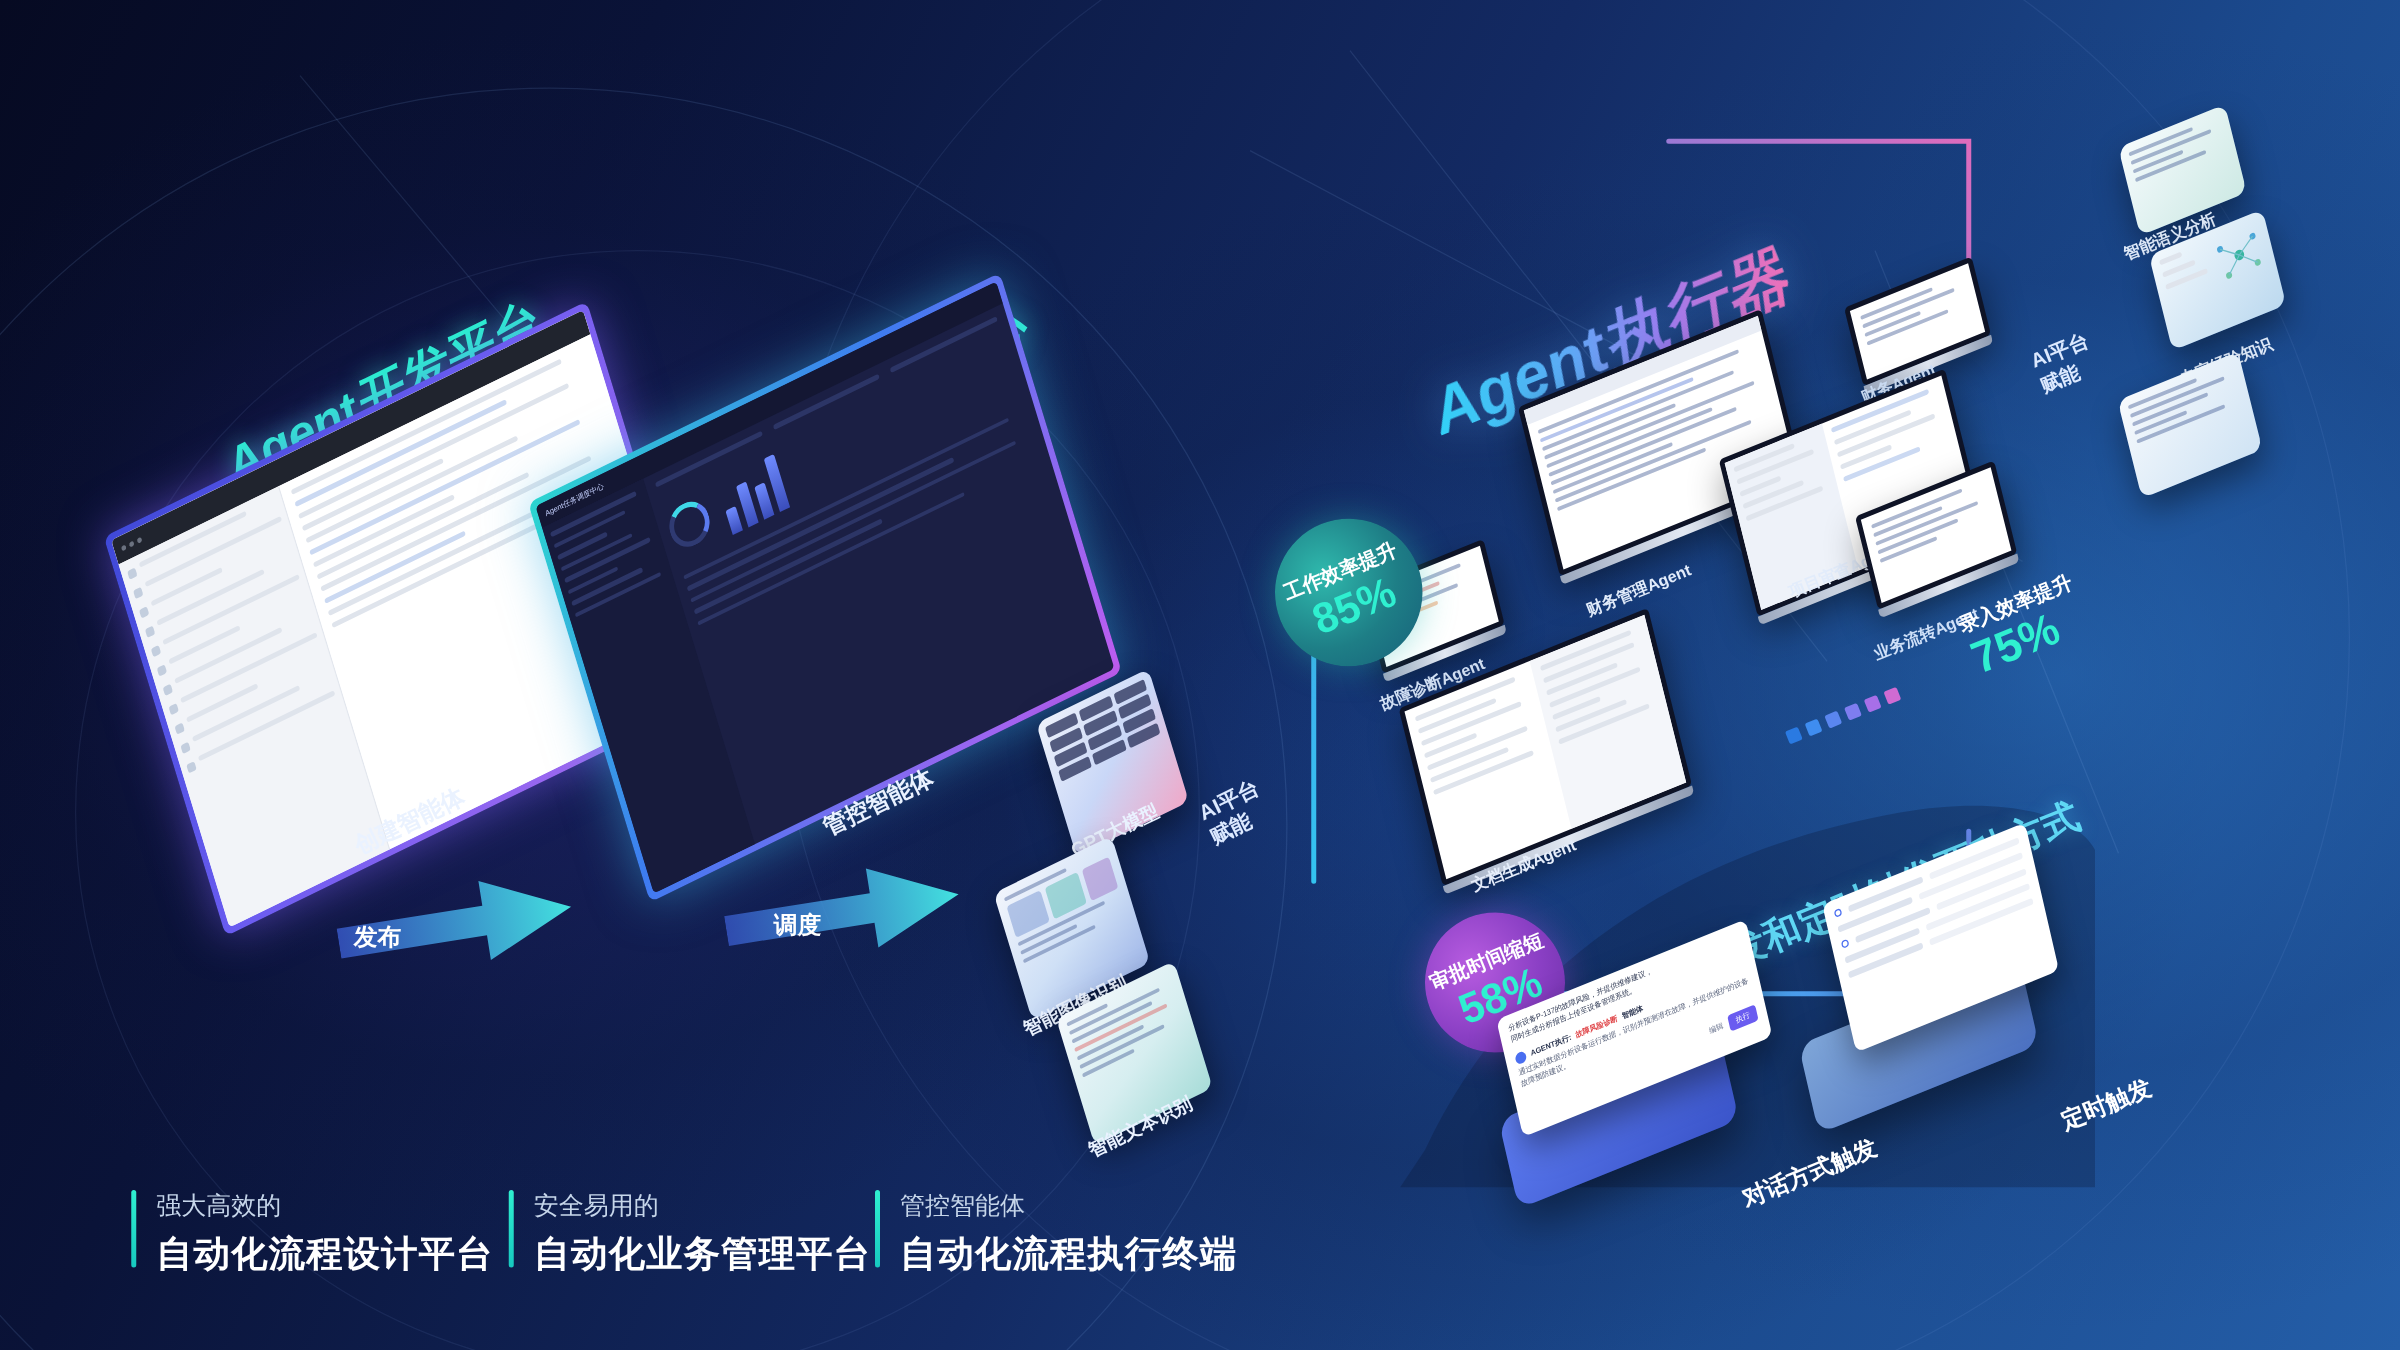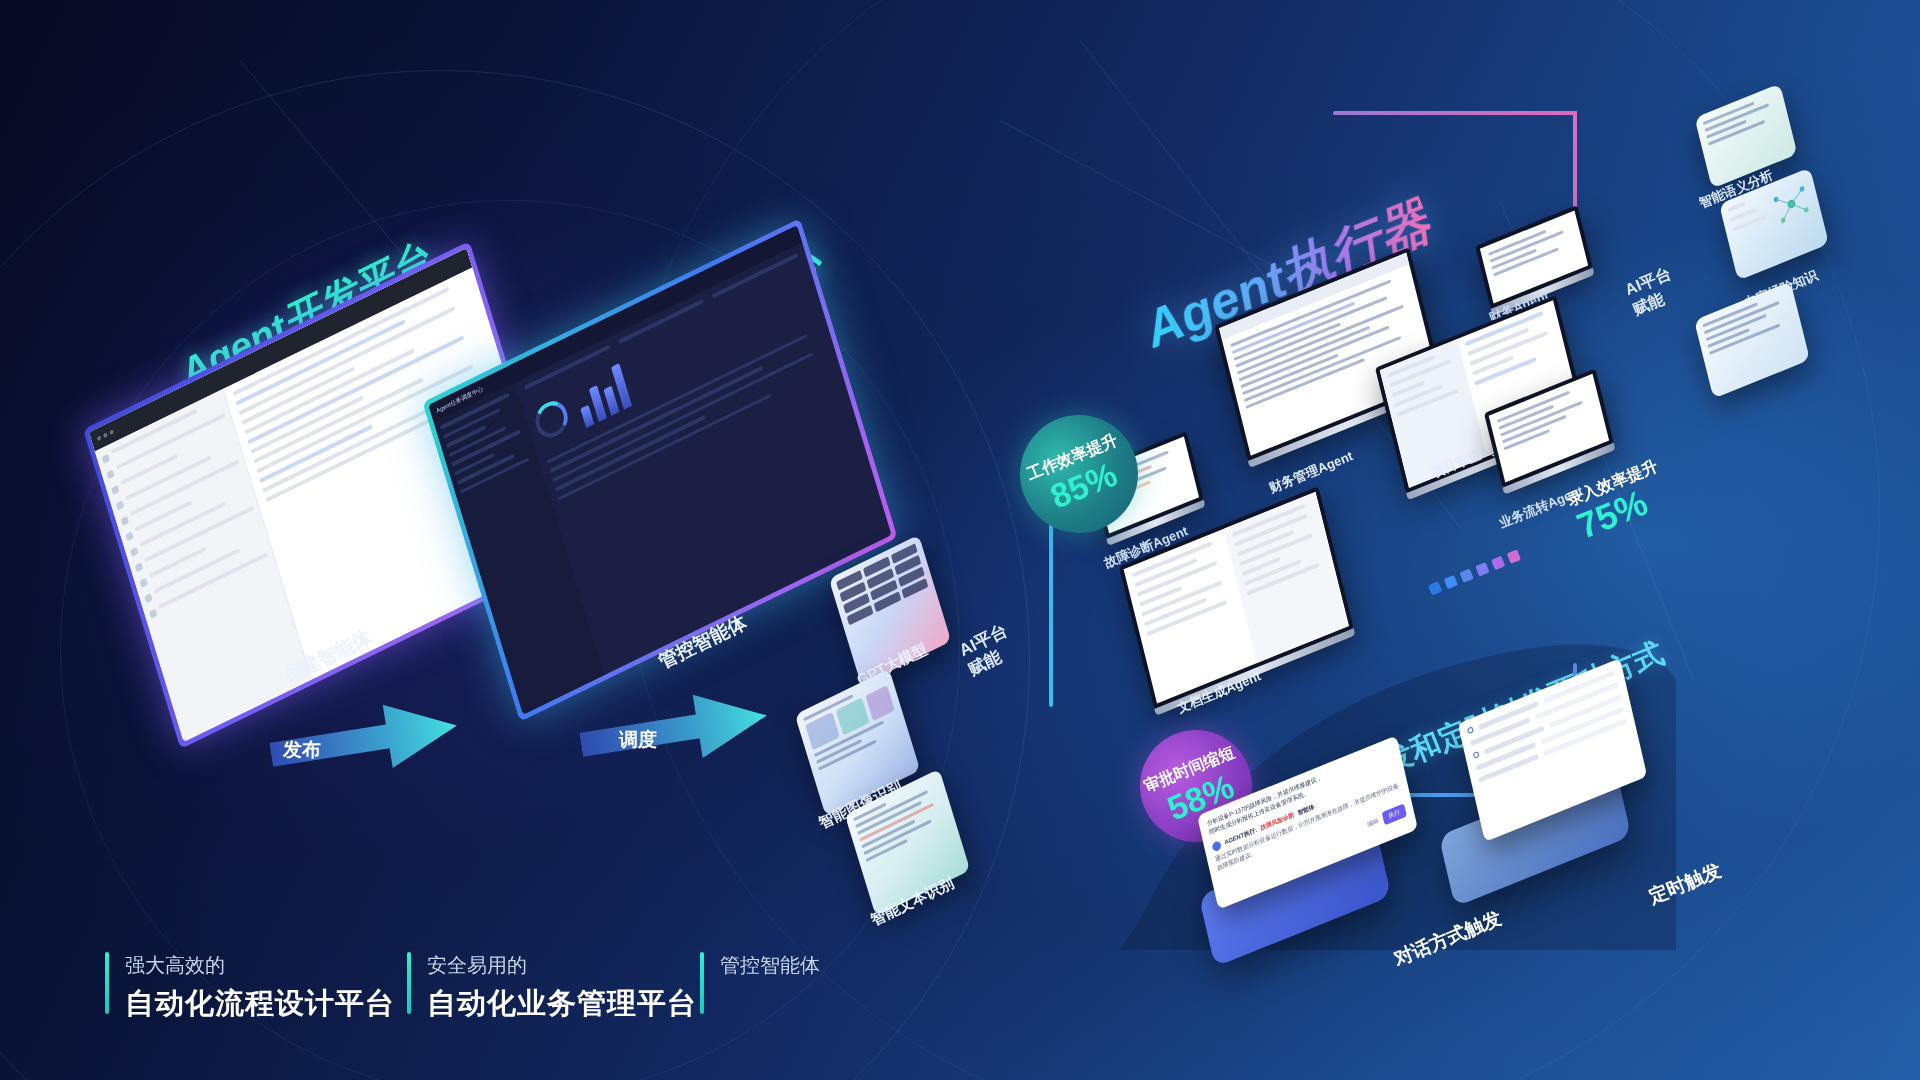--- a/index.html
+++ b/index.html
@@ -652,16 +652,17 @@
     <div class="bar"></div>
     <div>
       <div class="sub">安全易用的</div>
       <div class="main">自动化业务管理平台</div>
     </div>
   </div>
   <div class="bcap" id="bc3">
     <div class="bar"></div>
     <div>
       <div class="sub">管控智能体</div>
+      <div class="main">自动化流程执行终端</div>
     </div>
   </div>
 
 </div>
 
 </body></html>

